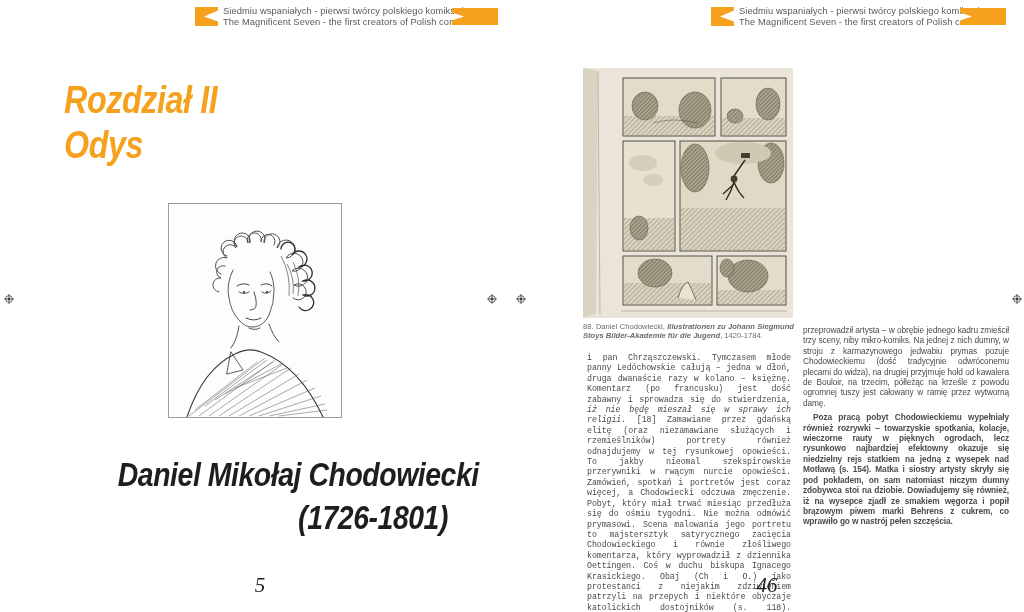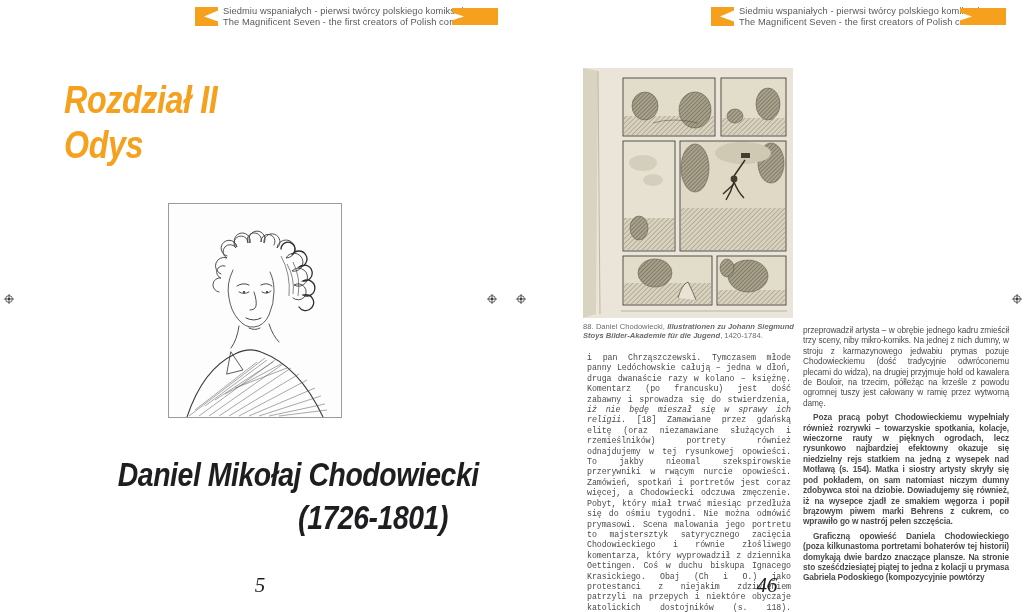--- a/index.html
+++ b/index.html
@@ -203,21 +203,20 @@
     </div>
 
     <div class="caption"><span>88. Daniel Chodowiecki, </span><span class="run-i run-b">Illustrationen zu Johann Siegmund Stoys Bilder-Akademie für die Jugend</span><span>, 1420-1784.</span></div>
 
     <div class="col col-l">
       <p><span>i pan Chrząszczewski. Tymczasem młode panny Ledóchowskie całują – jedna w dłoń, druga dwanaście razy w kolano – księżnę. Komentarz (po francusku) jest dość zabawny i sprowadza się do stwierdzenia, </span><span class="run-i">iż nie będę mieszał się w sprawy ich religii.</span><span> [18] Zamawiane przez gdańską elitę (oraz niezamawiane służących i rzemieślników) portrety również odnajdujemy w tej rysunkowej opowieści. To jakby nieomal szekspirowskie przerywniki w rwącym nurcie opowieści. Zamówień, spotkań i portretów jest coraz więcej, a Chodowiecki odczuwa zmęczenie. Pobyt, który miał trwać miesiąc przedłuża się do ośmiu tygodni. Nie można odmówić prymasowi. Scena malowania jego portretu to majstersztyk satyrycznego zacięcia Chodowieckiego i równie złośliwego komentarza, który wyprowadził z dziennika Oettingen. Coś w duchu biskupa Ignacego Krasickiego. Obaj (Ch i O.) jako protestanci z niejakim zdziwieniem patrzyli na przepych i niektóre obyczaje katolickich dostojników (s. 118). Zatrzymując się na chwilę przy tej planszy zwróćmy uwagę na pewien zabieg formalny, który</span></p>
     </div>
     <div class="col col-r">
         <p class="para">przeprowadził artysta – w obrębie jednego kadru zmieścił trzy sceny, niby mikro-komiks. Na jednej z nich dumny, w stroju z karmazynowego jedwabiu prymas pozuje Chodowieckiemu (dość tradycyjnie odwróconemu plecami do widza), na drugiej przyjmuje hołd od kawalera de Bouloir, na trzecim, półleżąc na krześle z powodu ogromnej tuszy jest całowany w ramię przez wytworną damę.</p>
         <p class="para indent">Poza pracą pobyt Chodowieckiemu wypełniały również rozrywki – towarzyskie spotkania, kolacje, wieczorne rauty w pięknych ogrodach, lecz rysunkowo najbardziej efektowny okazuje się niedzielny rejs statkiem na jedną z wysepek nad Motławą (s. 154). Matka i siostry artysty skryły się pod pokładem, on sam natomiast niczym dumny zdobywca stoi na dziobie. Dowiadujemy się również, iż na wysepce zjadł ze smakiem węgorza i popił brązowym piwem marki Behrens z cukrem, co wprawiło go w nastrój pełen szczęścia.</p>
-        <p class="para indent">Graficzną opowieść Daniela Chodowieckiego (poza kilkunastoma portretami bohaterów tej historii) domykają dwie bardzo znaczące plansze. Na stronie sto sześćdziesiątej piątej to jedna z kolacji u prymasa Gabriela Podoskiego (kompozycyjnie powtórzy</p>
       </div>
 
     <div class="pagenum pagenum-r">46</div>
   </div>
 
   <svg class="regmark" style="left:4px" viewBox="0 0 10 10">
     <circle cx="5" cy="5" r="3.4" fill="none" stroke="#3a3a3c" stroke-width="0.8"></circle>
     <line x1="0" y1="5" x2="10" y2="5" stroke="#3a3a3c" stroke-width="0.8"></line>
     <line x1="5" y1="0" x2="5" y2="10" stroke="#3a3a3c" stroke-width="0.8"></line>
     <circle cx="5" cy="5" r="1.3" fill="#3a3a3c"></circle>

